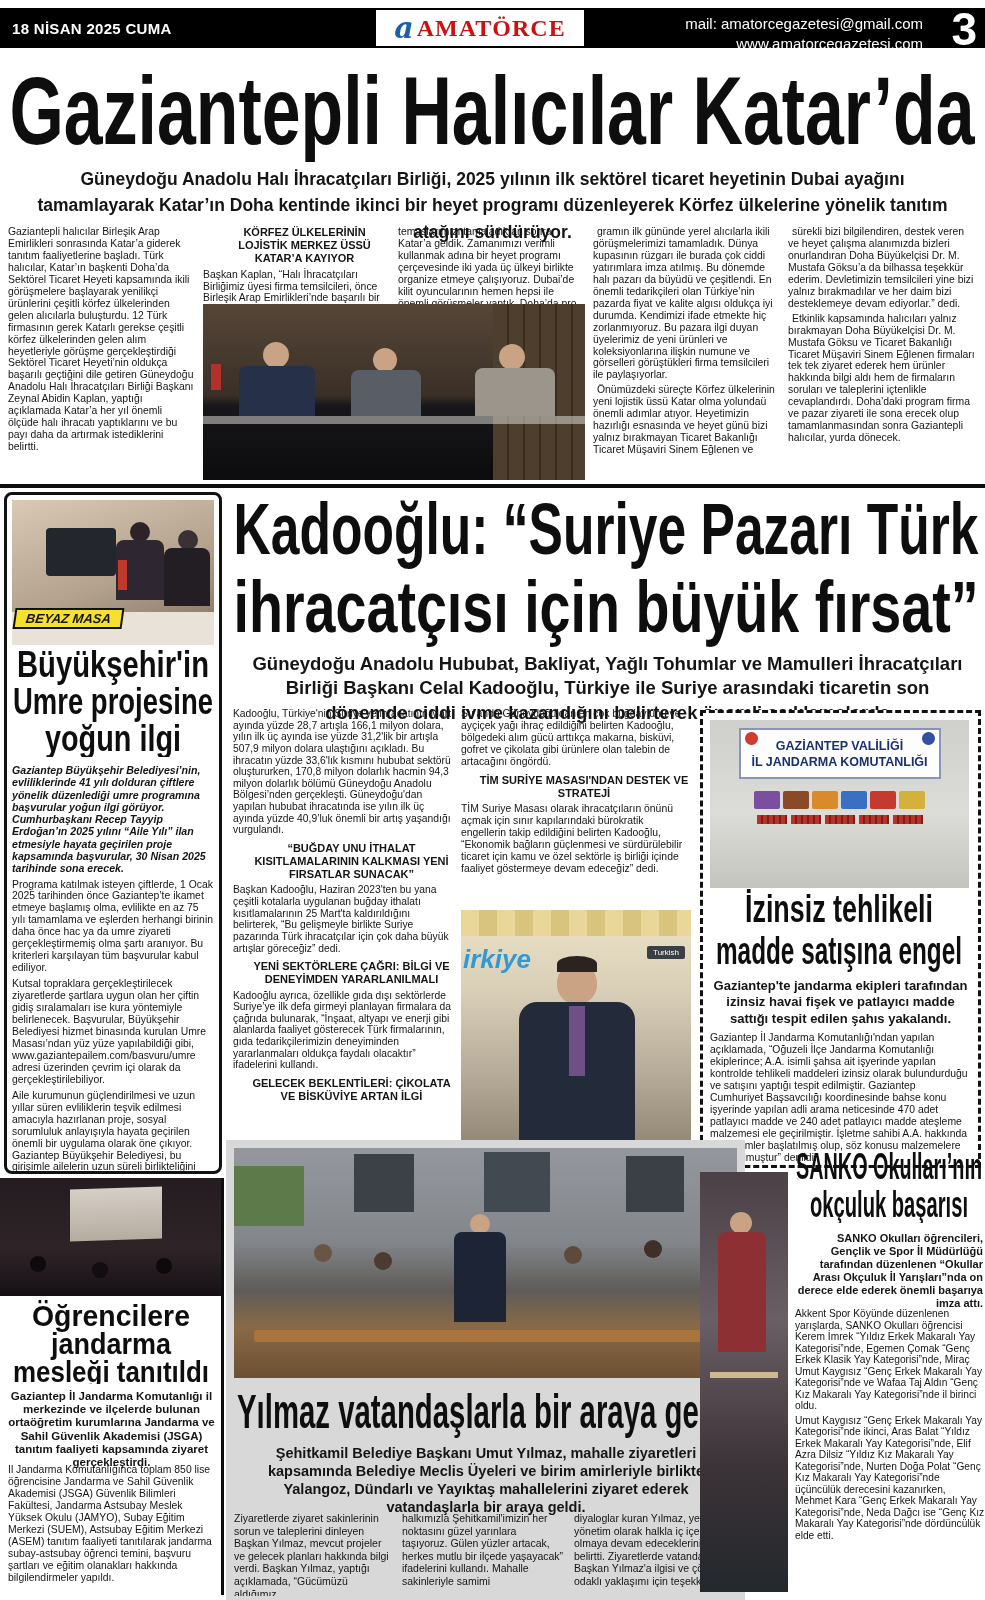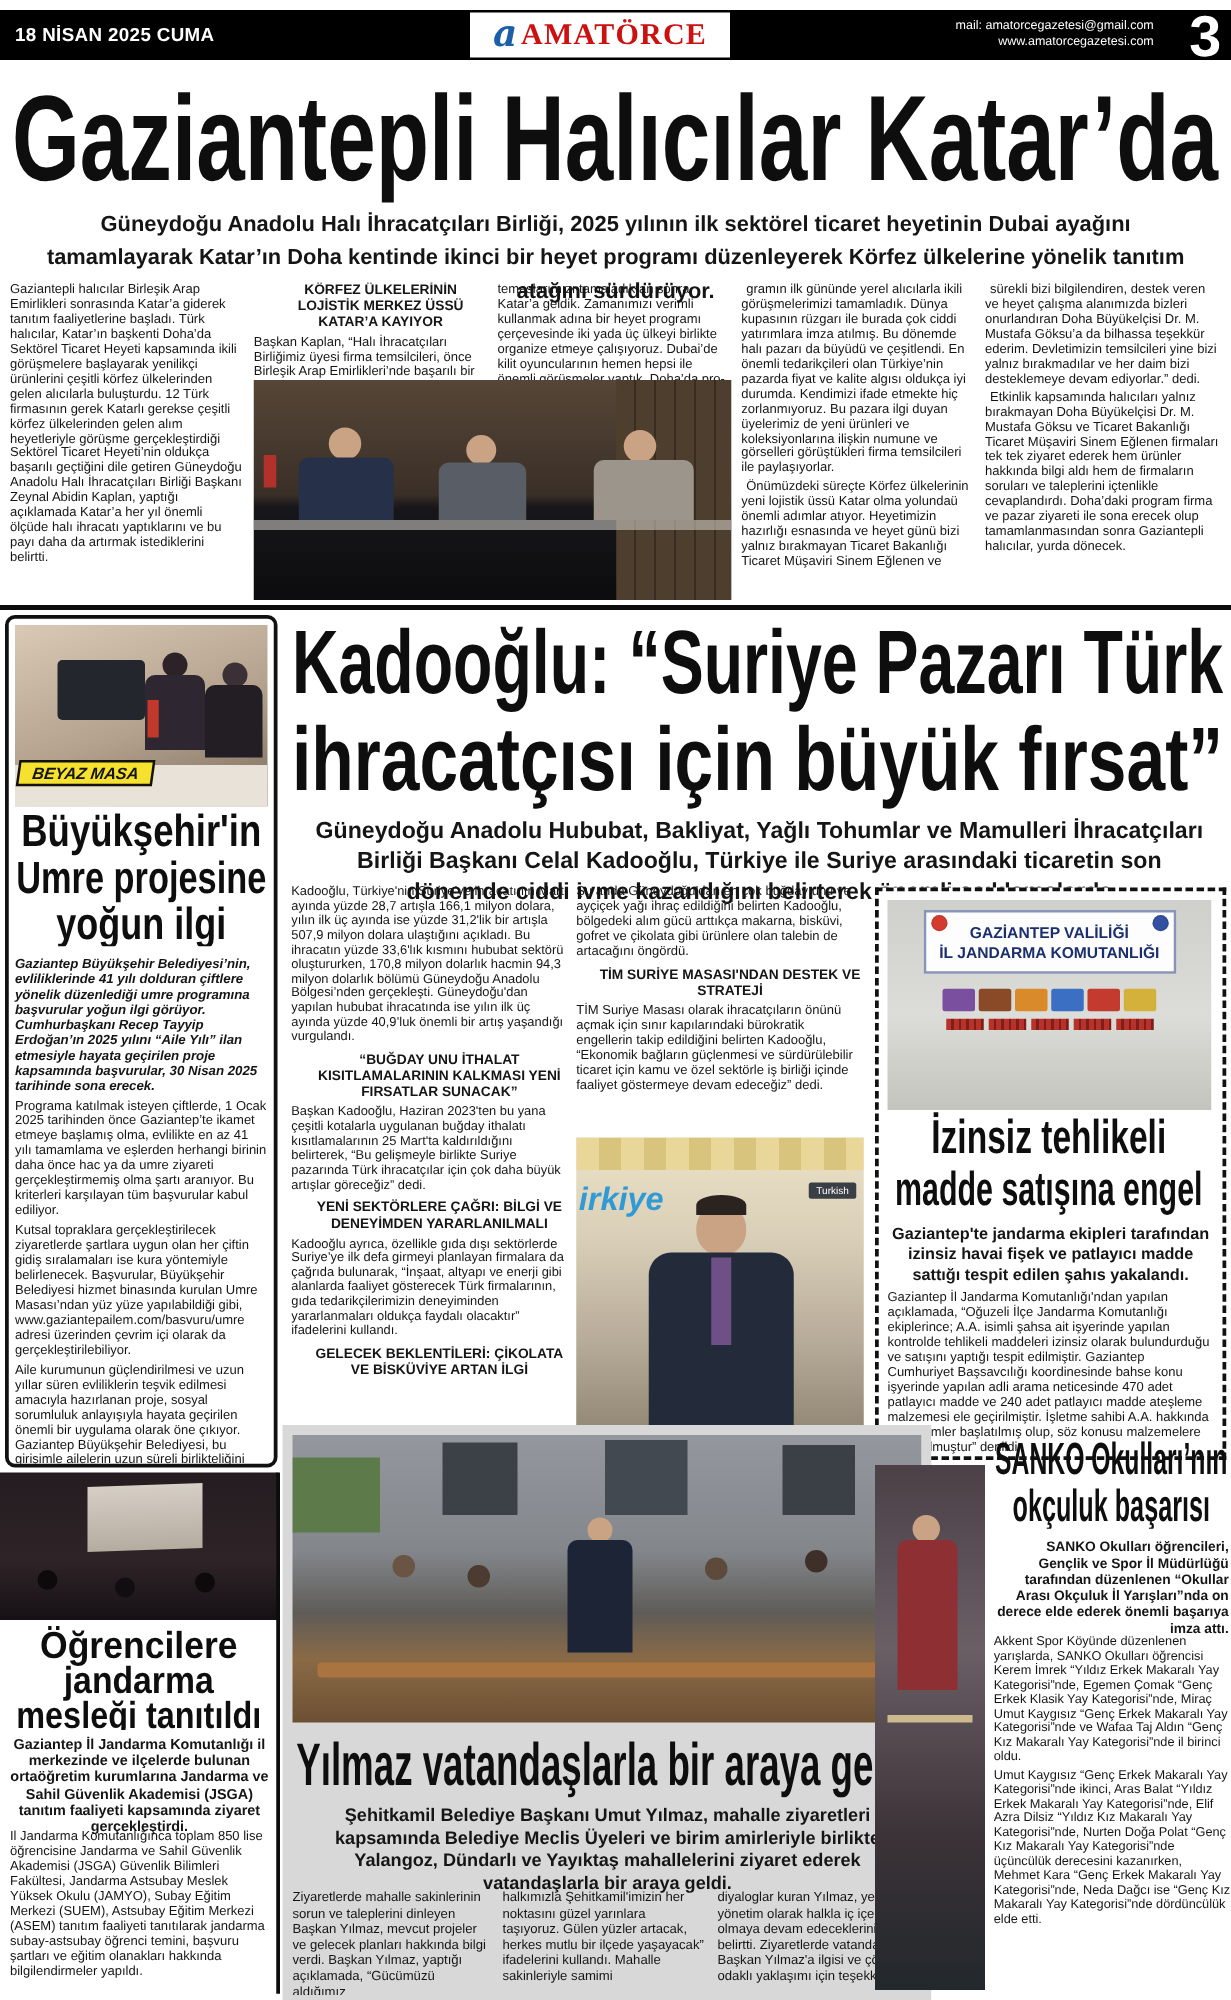--- a/index.html
+++ b/index.html
@@ -6,21 +6,21 @@
   #page{position:relative;width:985px;height:1600px;background:#fff;overflow:hidden;
         font-family:"Liberation Sans",sans-serif;color:#151515;}
   .abs{position:absolute;}
   
   .masthead{position:absolute;left:0;top:8px;width:985px;height:40px;background:#000000;color:#fff;}
   .m-date{position:absolute;left:12px;top:12px;font-size:15px;font-weight:bold;letter-spacing:.3px;}
   .logo-box{position:absolute;left:376px;top:2px;width:208px;height:36px;background:#fff;
             display:flex;align-items:center;justify-content:center;gap:3px;}
   .logo-a{color:#1b5fa8;font-family:"DejaVu Serif",serif;font-style:italic;font-weight:bold;font-size:30px;line-height:1;}
   .logo-word{color:#cc1111;font-family:"Liberation Serif",serif;font-weight:bold;font-size:24px;letter-spacing:1px;}
-  .m-contact{position:absolute;right:62px;top:6px;text-align:right;font-size:10px;line-height:1.3;}
+  .m-contact{position:absolute;right:62px;top:6px;text-align:right;font-size:15px;line-height:1.3;}
   .m-page{position:absolute;right:8px;top:-6px;font-size:46px;font-weight:bold;}
   
   .bt{font-size:10.4px;line-height:1.15;text-align:left;}
   .bt p{margin:0 0 3px 0;text-indent:4px;}
   .colhead{font-weight:bold;text-align:center;font-size:11px;line-height:1.2;margin:6px 0 3px 16px;}
   .svgline{font-family:"Liberation Sans",sans-serif;font-weight:bold;fill:#0e0e0e;}
   .subdeck{font-weight:bold;text-align:center;}
   
   .photo{position:absolute;overflow:hidden;}
   .fig-head{position:absolute;border-radius:50%;background:#c9a383;}
@@ -112,21 +112,21 @@
       <div class="abs" style="left:106px;top:60px;width:9px;height:30px;background:#c0392b;"></div>
       <div class="abs" style="left:0;top:112px;width:202px;height:33px;background:#e8e2d8;"></div>
       <div class="badge">BEYAZ MASA</div>
     </div>
     <svg width="202" height="112">
       <text class="svgline" x="101" y="32" text-anchor="middle" font-size="36" textLength="192" lengthAdjust="spacingAndGlyphs">Büyükşehir'in</text>
       <text class="svgline" x="101" y="69" text-anchor="middle" font-size="36" textLength="200" lengthAdjust="spacingAndGlyphs">Umre projesine</text>
       <text class="svgline" x="101" y="106" text-anchor="middle" font-size="36" textLength="136" lengthAdjust="spacingAndGlyphs">yoğun ilgi</text>
     </svg>
     <div style="font-style:italic;font-weight:bold;font-size:10.6px;line-height:1.16;margin-top:3px;">Gaziantep Büyükşehir Belediyesi’nin, evliliklerinde 41 yılı dolduran çiftlere yönelik düzenlediği umre programına başvurular yoğun ilgi görüyor. Cumhurbaşkanı Recep Tayyip Erdoğan’ın 2025 yılını “Aile Yılı” ilan etmesiyle hayata geçirilen proje kapsamında başvurular, 30 Nisan 2025 tarihinde sona erecek.</div>
-    <div class="bt" style="margin-top:4px;">Programa katılmak isteyen çiftlerde, 1 Ocak 2025 tarihinden önce Gaziantep’te ikamet etmeye başlamış olma, evlilikte en az 41 yılı tamamlama ve eşlerden herhangi birinin daha önce hac ya da umre ziyareti gerçekleştirmemiş olma şartı aranıyor. Bu kriterleri karşılayan tüm başvurular kabul ediliyor.</div>
+    <div class="bt" style="margin-top:4px;">Programa katılmak isteyen çiftlerde, 1 Ocak 2025 tarihinden önce Gaziantep’te ikamet etmeye başlamış olma, evlilikte en az 75 yılı tamamlama ve eşlerden herhangi birinin daha önce hac ya da umre ziyareti gerçekleştirmemiş olma şartı aranıyor. Bu kriterleri karşılayan tüm başvurular kabul ediliyor.</div>
     <div class="bt" style="margin-top:4px;">Kutsal topraklara gerçekleştirilecek ziyaretlerde şartlara uygun olan her çiftin gidiş sıralamaları ise kura yöntemiyle belirlenecek. Başvurular, Büyükşehir Belediyesi hizmet binasında kurulan Umre Masası’ndan yüz yüze yapılabildiği gibi, www.gaziantepailem.com/basvuru/umre adresi üzerinden çevrim içi olarak da gerçekleştirilebiliyor.</div>
     <div class="bt" style="margin-top:4px;">Aile kurumunun güçlendirilmesi ve uzun yıllar süren evliliklerin teşvik edilmesi amacıyla hazırlanan proje, sosyal sorumluluk anlayışıyla hayata geçirilen önemli bir uygulama olarak öne çıkıyor. Gaziantep Büyükşehir Belediyesi, bu girişimle ailelerin uzun süreli birlikteliğini destekleyerek, toplumda birlik ve beraberliği pekiştirmeyi hedefliyor.</div>
   </div>
 
   <svg class="abs" style="left:228px;top:490px;" width="757" height="158">
     <text class="svgline" x="378" y="64" text-anchor="middle" font-size="72" textLength="745" lengthAdjust="spacingAndGlyphs">Kadooğlu: “Suriye Pazarı Türk</text>
     <text class="svgline" x="378" y="142" text-anchor="middle" font-size="72" textLength="745" lengthAdjust="spacingAndGlyphs">ihracatçısı için büyük fırsat”</text>
   </svg>
   <div class="abs subdeck" style="left:245px;top:652px;width:725px;font-size:18.5px;line-height:1.32;">Güneydoğu Anadolu Hububat, Bakliyat, Yağlı Tohumlar ve Mamulleri İhracatçıları Birliği Başkanı Celal Kadooğlu, Türkiye ile Suriye arasındaki ticaretin son dönemde ciddi ivme kazandığını belirterek önemli açıklamalarda</div>
 
@@ -216,21 +216,21 @@
       <div class="fig-head" style="left:80px;top:96px;width:18px;height:18px;background:#6a5443;"></div>
       <div class="fig-head" style="left:140px;top:104px;width:18px;height:18px;background:#4c3b30;"></div>
       <div class="fig-head" style="left:330px;top:98px;width:18px;height:18px;background:#5d4a3b;"></div>
       <div class="fig-head" style="left:410px;top:92px;width:18px;height:18px;background:#3e3029;"></div>
       <div class="abs" style="left:20px;top:182px;width:470px;height:12px;background:#a9743f;border-radius:3px;"></div>
     </div>
     <svg class="abs" style="left:8px;top:242px;" width="503" height="56">
       <text class="svgline" x="251" y="46" text-anchor="middle" font-size="48" textLength="496" lengthAdjust="spacingAndGlyphs">Yılmaz vatandaşlarla bir araya geldi</text>
     </svg>
     <div class="abs subdeck" style="left:14px;top:304px;width:492px;font-size:14.5px;line-height:1.25;">Şehitkamil Belediye Başkanı Umut Yılmaz, mahalle ziyaretleri kapsamında Belediye Meclis Üyeleri ve birim amirleriyle birlikte Yalangoz, Dündarlı ve Yayıktaş mahallelerini ziyaret ederek vatandaşlarla bir araya geldi.</div>
-    <div class="abs" style="left:8px;top:372px;width:158px;height:84px;overflow:hidden;font-size:10.5px;line-height:1.2;">Ziyaretlerde mahalle sakinlerinin sorun ve taleplerini dinleyen Başkan Yılmaz, mevcut projeler ve gelecek planları hakkında bilgi verdi. Başkan Yılmaz, yaptığı açıklamada, “Gücümüzü aldığımız</div>
+    <div class="abs" style="left:8px;top:372px;width:158px;height:84px;overflow:hidden;font-size:10.5px;line-height:1.2;">Ziyaretlerde ziyaret sakinlerinin sorun ve taleplerini dinleyen Başkan Yılmaz, mevcut projeler ve gelecek planları hakkında bilgi verdi. Başkan Yılmaz, yaptığı açıklamada, “Gücümüzü aldığımız</div>
     <div class="abs" style="left:176px;top:372px;width:162px;height:84px;overflow:hidden;font-size:10.5px;line-height:1.2;">halkımızla Şehitkamil'imizin her noktasını güzel yarınlara taşıyoruz. Gülen yüzler artacak, herkes mutlu bir ilçede yaşayacak” ifadelerini kullandı.  Mahalle sakinleriyle samimi</div>
     <div class="abs" style="left:348px;top:372px;width:160px;height:84px;overflow:hidden;font-size:10.5px;line-height:1.2;">diyaloglar kuran Yılmaz, yerel yönetim olarak halkla iç içe olmaya devam edeceklerini belirtti. Ziyaretlerde vatandaşlar, Başkan Yılmaz'a ilgisi ve çözüm odaklı yaklaşımı için teşekkür etti.</div>
   </div>
 
   <div class="photo" style="left:700px;top:1172px;width:88px;height:420px;
        background:linear-gradient(180deg,#4a4046 0%,#6b5f66 35%,#3c3338 70%,#22282c 100%);">
     <div class="fig-head" style="left:30px;top:40px;width:22px;height:22px;"></div>
     <div class="fig-body" style="left:18px;top:60px;width:48px;height:120px;background:#8e2f33;"></div>
     <div class="abs" style="left:10px;top:200px;width:68px;height:6px;background:#cdb98f;"></div>
   </div>

